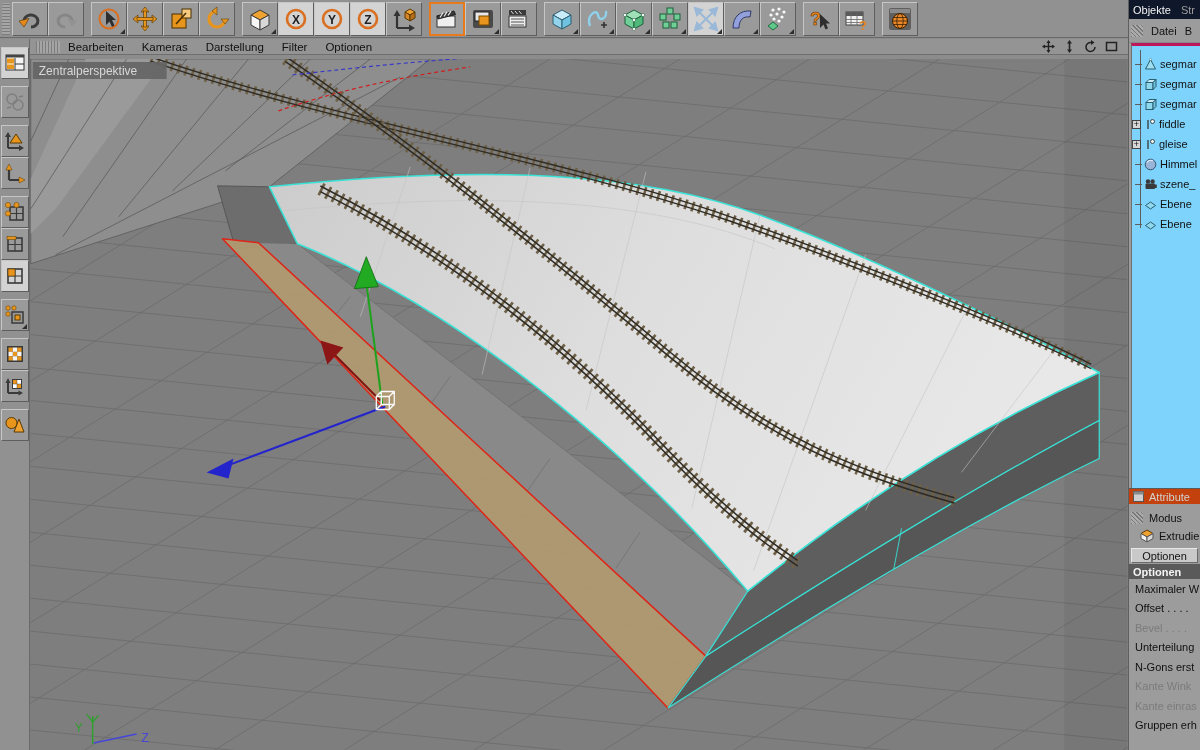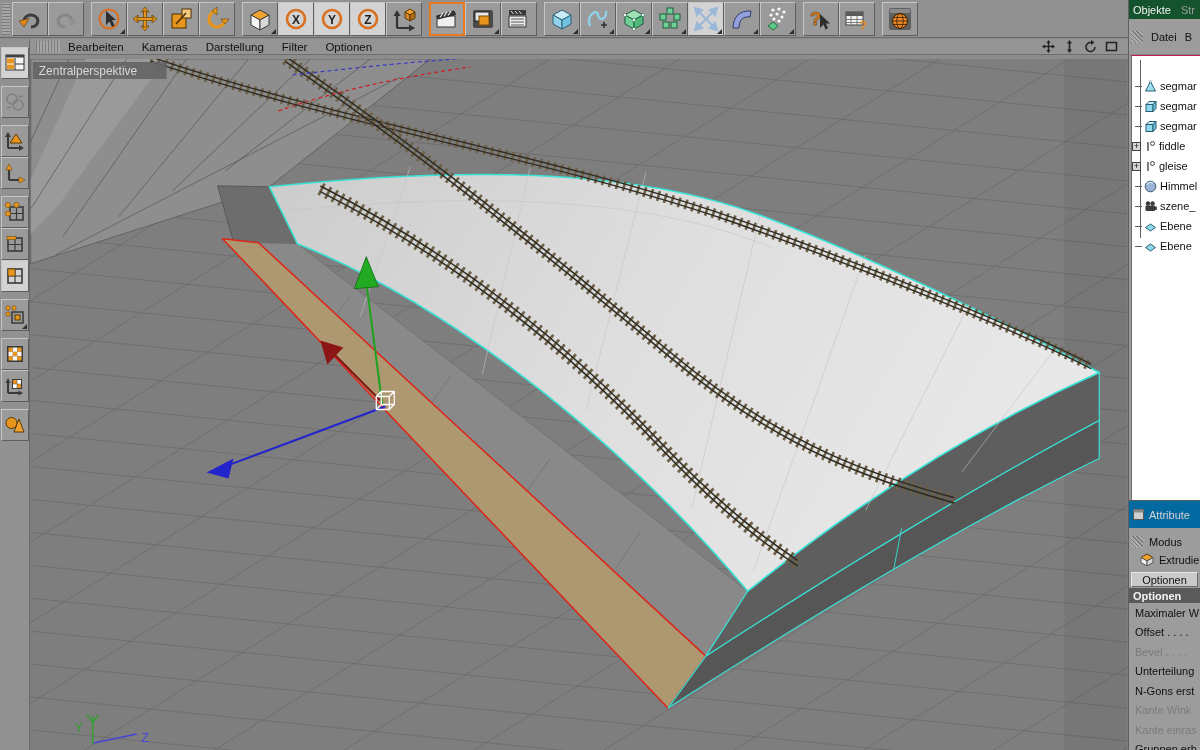--- a/index.html
+++ b/index.html
@@ -41,40 +41,40 @@
   .vp-menu-item { margin-right:18px; white-space:nowrap; }
   .vp-mb-icons { margin-left:auto; display:flex; gap:8px; padding-right:10px; align-items:center; }
 
   
   .viewport { position:absolute; left:30px; top:59px; width:1098px; height:691px;
     background:#7e7e7e; overflow:hidden; }
 
   
   .right-panel { position:absolute; left:1128px; top:0; width:72px; height:750px;
     background:#9c9c9c; border-left:1px solid #5f5f5f; overflow:hidden; }
-  .om-tabs { height:19px; background:#14532d; display:flex; align-items:center;
+  .om-tabs { height:19px; background:#0f172a; display:flex; align-items:center;
     font-size:11px; padding-left:4px; gap:10px; white-space:nowrap; }
   .om-tab-active { color:#f2f2f2; }
   .om-tab-inactive { color:#9d9d9d; }
-  .om-menu { height:36px; display:flex; align-items:center; font-size:11px; color:#111;
+  .om-menu { height:24px; display:flex; align-items:center; font-size:11px; color:#111;
     gap:8px; padding-left:2px; white-space:nowrap; border-bottom:1px solid #888; }
   .grip-dots { width:12px; height:12px; flex:0 0 auto;
     background-image:repeating-linear-gradient(45deg,#777 0 1px,#ababab 1px 3px); }
-  .om-tree { position:relative; margin-left:2px; height:445px; background:#ffffff;
-    border-top:1px solid #be185d; border-left:1px solid #707070; padding-top:20px; }
+  .om-tree { position:relative; margin-left:2px; height:445px; background:#7dd3fc;
+    border-top:3px solid #be185d; border-left:1px solid #707070; padding-top:8px; }
   .om-tree::before { content:""; position:absolute; left:8px; top:4px; height:178px;
     border-left:1px solid #5e5e5e; }
   .tree-row { height:20px; display:flex; align-items:center; font-size:11px; color:#111;
     white-space:nowrap; position:relative; padding-left:3px; }
   .tree-tick { width:7px; height:1px; background:#5e5e5e; margin-right:2px; flex:0 0 auto; }
   .plus-box { width:9px; height:9px; background:#d6d6d6; border:1px solid #444;
     font-size:9px; line-height:7px; text-align:center; color:#111; margin-right:2px;
     margin-left:-3px; flex:0 0 auto; }
   .tree-icon { margin-right:3px; flex:0 0 auto; display:flex; }
-  .am-tabbar { height:28px; background:#0369a1; border-top:1px solid #5a5a5a;
+  .am-tabbar { height:16px; background:#c2410c; border-top:1px solid #5a5a5a;
     display:flex; align-items:center; gap:5px; padding-left:4px; font-size:11px; color:#d2d2d2; }
   .am-row { height:20px; display:flex; align-items:flex-end; gap:6px; padding-left:2px;
     font-size:11px; color:#111; white-space:nowrap; }
   .am-objrow { height:23px; display:flex; align-items:center; gap:4px; padding-left:10px;
     font-size:11px; color:#111; white-space:nowrap; }
   .am-opt-tab { margin:1px 2px 1px 2px; height:15px; background:#c9c9c9;
     border:1px solid; border-color:#e8e8e8 #6a6a6a #6a6a6a #e8e8e8;
     font-size:11px; color:#111; display:flex; align-items:center; justify-content:center; }
   .am-section { height:15px; background:#5a5a5a; color:#f5f5f5; font-weight:bold;
     font-size:11px; display:flex; align-items:center; padding-left:4px; }

